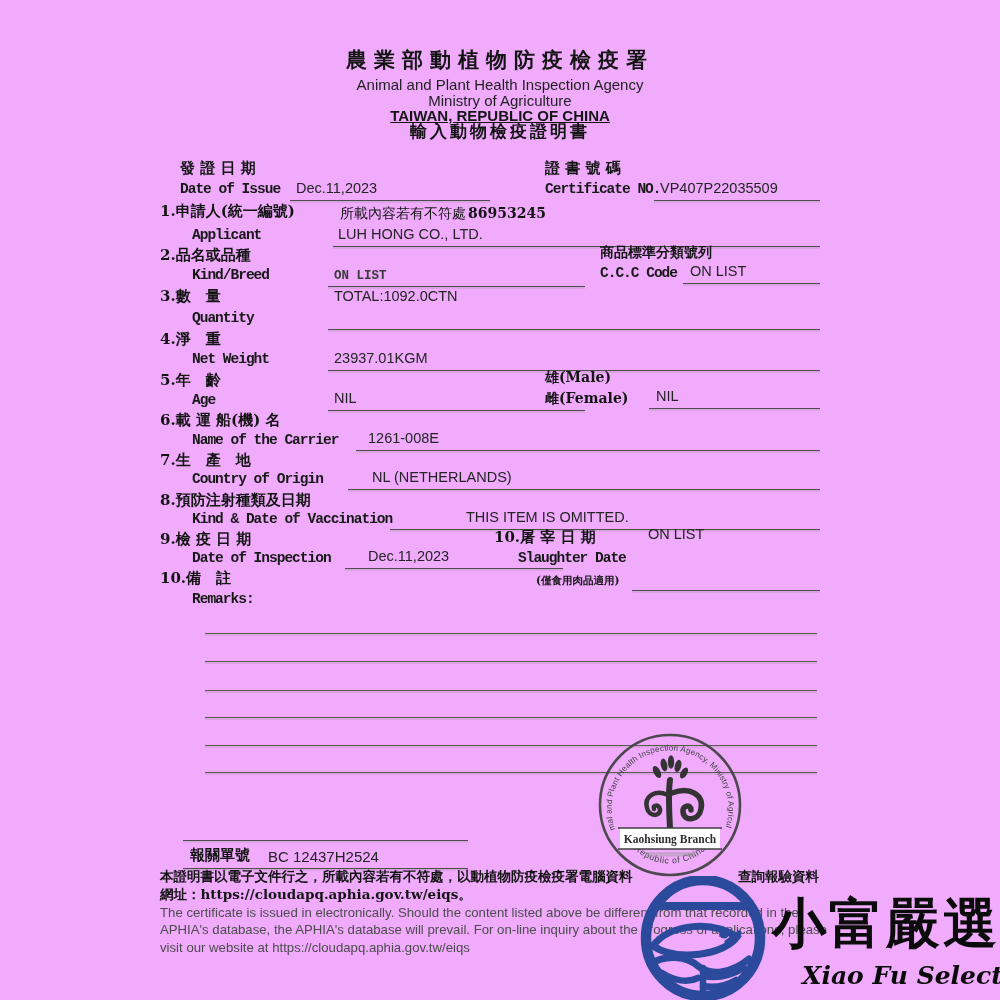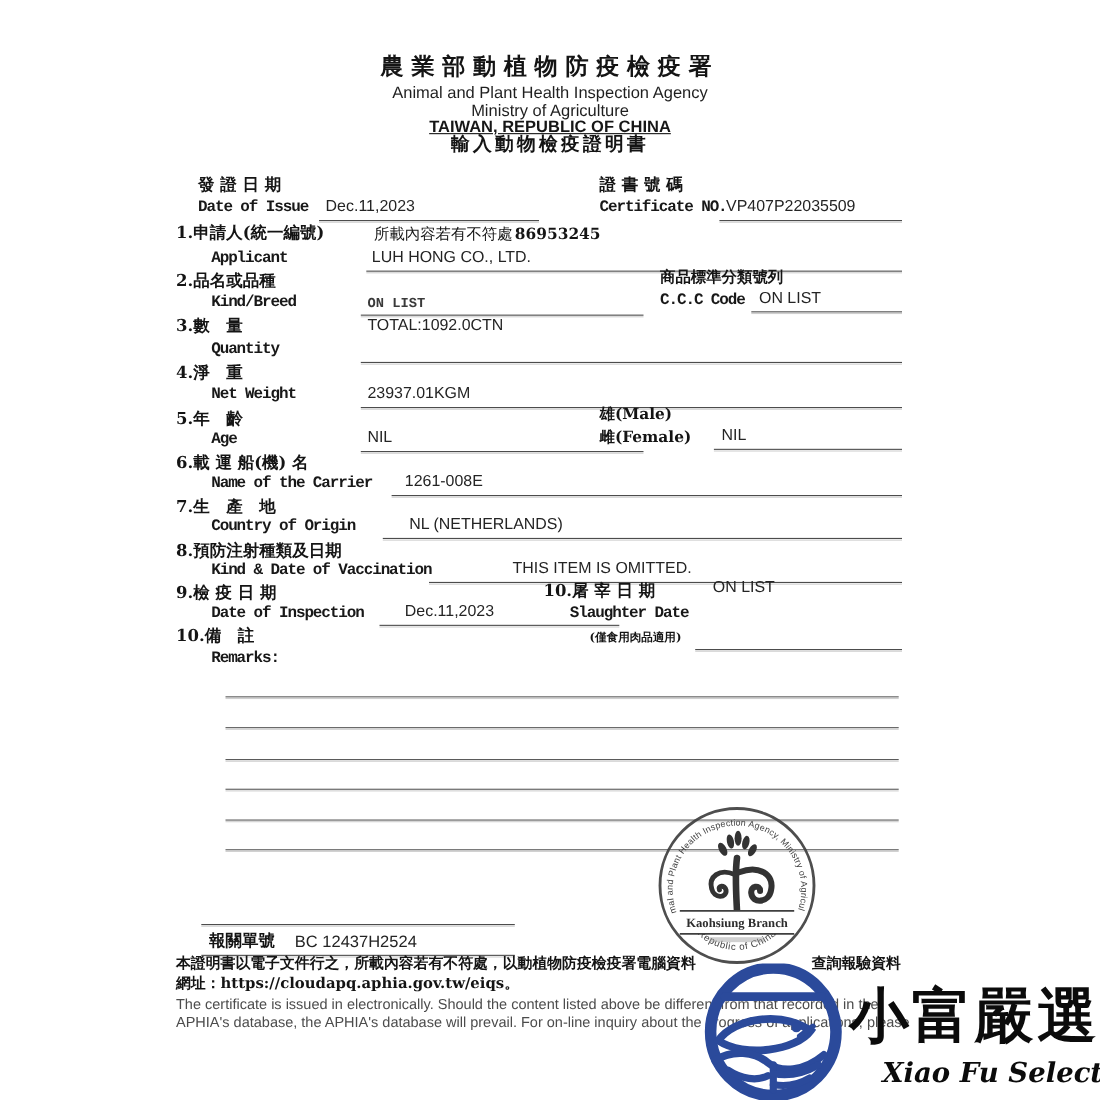--- a/index.html
+++ b/index.html
@@ -1,16 +1,16 @@
 <!DOCTYPE html>
 <html><head>
 <meta charset="utf-8">
 <style>
   html,body{margin:0;padding:0;background:#e8e8e8;}
-  .page{position:relative;width:1000px;height:1000px;background:#ffffff;overflow:hidden;
+  .page{position:relative;width:1000px;height:1000px;background:#f0abfc;overflow:hidden;
         font-family:"Liberation Sans",sans-serif;color:#1c1c1c;}
   .t{position:absolute;white-space:nowrap;line-height:1.15;}
   
   .hc{left:0;right:0;text-align:center;}
   
   .zh{font-family:"DejaVu Serif","Liberation Serif",serif;font-weight:600;font-size:15px;color:#141414;}
   .zh14{font-size:14px;}
   .zh-title{font-size:21px;letter-spacing:7px;font-weight:600;}
   .zh-sub{font-size:17px;letter-spacing:3px;font-weight:600;}
   .lbl{font-family:"Liberation Mono","DejaVu Sans Mono",monospace;font-size:14.5px;font-weight:700;
@@ -161,20 +161,21 @@
   <div class="ul" style="left:183px;top:840px;width:285px"></div>
   <div class="t zh" style="left:190px;top:847px">報關單號</div>
   <div class="t val" style="left:268px;top:848px;font-size:15px">BC  12437H2524</div>
   <div class="ul" style="left:183px;top:868px;width:285px"></div>
 
   <div class="t ft-zh" style="left:160px;top:869px">本證明書以電子文件行之，所載內容若有不符處，以動植物防疫檢疫署電腦資料</div>
   <div class="t ft-zh" style="left:738px;top:869px">查詢報驗資料</div>
   <div class="t ft-zh" style="left:160px;top:887px">網址：https://cloudapq.aphia.gov.tw/eiqs。</div>
   <div class="t ft-en" style="left:160px;top:905px">The certificate is issued in electronically. Should the content listed above be different from that recorded in the</div>
   <div class="t ft-en" style="left:160px;top:922px">APHIA's database, the APHIA's database will prevail. For on-line inquiry about the progress of applications, please</div>
+  <div class="t ft-en" style="left:160px;top:940px">visit our website at https://cloudapq.aphia.gov.tw/eiqs</div>
 
   <svg style="left:636px;top:876px" width="134" height="124" viewBox="0 0 134 124" aria-hidden="true">
     <g stroke="#2b4a9b" fill="none" stroke-linecap="round">
       <ellipse cx="67" cy="62" rx="57" ry="58" stroke-width="10.5"></ellipse>
       <line x1="23" y1="30" x2="111" y2="30" stroke-width="8"></line>
       <path d="M17 70 C32 49 74 43 101 61 C88 79 41 86 17 70 Z" stroke-width="7"></path>
       <path d="M103 57 L91 66" stroke-width="5"></path>
       <path d="M14 88 C30 78 50 80 62 90 C74 100 95 98 113 83" stroke-width="7"></path>
       <path d="M26 97 C38 105 52 107 62 102" stroke-width="6.5"></path>
       <path d="M67 92 L67 115" stroke-width="6.5"></path>

